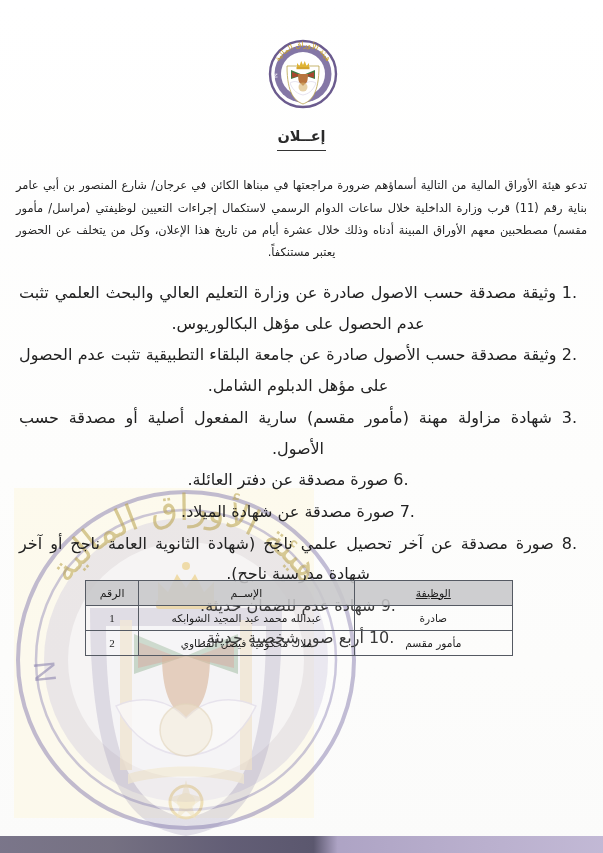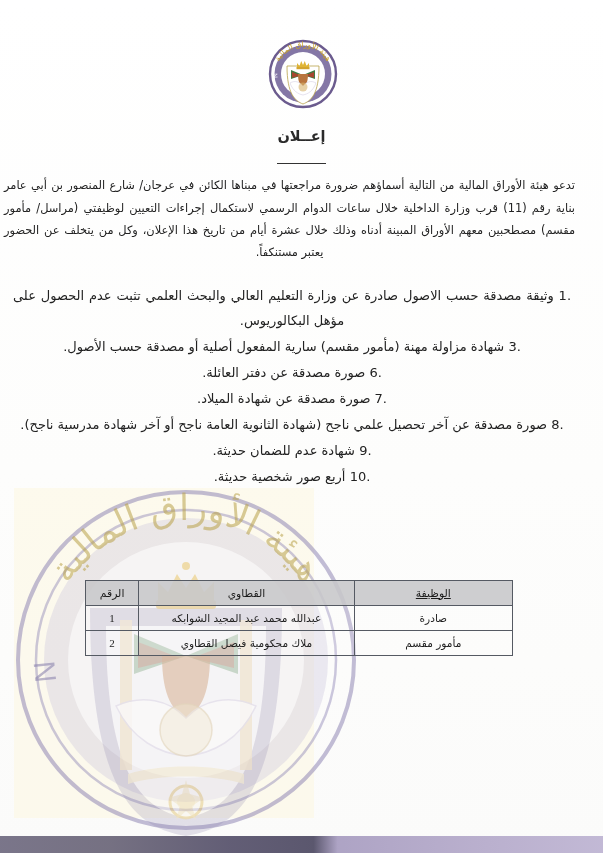--- a/index.html
+++ b/index.html
@@ -77,46 +77,46 @@
     width: 603px;
     text-align: center;
     font-family: "DejaVu Sans", sans-serif;
     font-size: 14.5px;
     font-weight: bold;
     color: #2a2a2a;
     letter-spacing: 1px;
   }
   .doc-title span {
     border-bottom: 1.3px solid #333;
-    padding-bottom: 19px;
+    padding-bottom: 6px;
   }
 
   .intro {
     position: absolute;
-    right: 28px;
+    right: 16px;
     top: 163px;
     width: 571px;
     text-align: justify;
     text-align-last: center;
     direction: rtl;
     font-size: 11.4px;
     line-height: 1.95;
     color: #222;
   }
 
   .req-list {
     position: absolute;
     right: 16px;
     top: 268px;
     width: 558px;
     direction: rtl;
-    margin: 16px;
+    margin: 10px;
     padding: 0;
     list-style: none;
-    font-size: 13px;
+    font-size: 16px;
     color: #222;
   }
   .req-list li {
     display: block;
     text-align: justify;
     text-align-last: center;
     line-height: 1.92;
     margin-bottom: 1px;
     padding-right: 0;
   }
@@ -270,20 +270,24 @@
     </div>
 
     <p class="intro">تدعو هيئة الأوراق المالية من التالية أسماؤهم ضرورة مراجعتها في مبناها الكائن في عرجان/ شارع المنصور بن أبي عامر بناية رقم (11) قرب وزارة الداخلية خلال ساعات الدوام الرسمي لاستكمال إجراءات التعيين لوظيفتي (مراسل/ مأمور مقسم) مصطحبين معهم الأوراق المبينة أدناه وذلك خلال عشرة أيام من تاريخ هذا الإعلان، وكل من يتخلف عن الحضور يعتبر مستنكفاً.</p>
 
     <ol class="req-list">
       <li>
         <span class="num">1.</span>
         <span>وثيقة مصدقة حسب الاصول صادرة عن وزارة التعليم العالي والبحث العلمي تثبت عدم الحصول على مؤهل البكالوريوس.</span>
       </li>
       <li>
+        <span class="num">2.</span>
+        <span>وثيقة مصدقة حسب الأصول صادرة عن جامعة البلقاء التطبيقية تثبت عدم الحصول على مؤهل الدبلوم الشامل.</span>
+      </li>
+      <li>
         <span class="num">3.</span>
         <span>شهادة مزاولة مهنة (مأمور مقسم) سارية المفعول أصلية أو مصدقة حسب الأصول.</span>
       </li>
       <li>
         <span class="num">6.</span>
         <span>صورة مصدقة عن دفتر العائلة.</span>
       </li>
       <li>
         <span class="num">7.</span>
         <span>صورة مصدقة عن شهادة الميلاد.</span>
@@ -299,21 +303,21 @@
       <li>
         <span class="num">10.</span>
         <span>أربع صور شخصية حديثة.</span>
       </li>
     </ol>
 
     <table id="emp-table">
       <thead>
         <tr>
           <th class="col-job">الوظيفة</th>
-          <th class="col-name">القطاوي</th>
+          <th class="col-name">الإســم</th>
           <th class="col-num">الرقم</th>
         </tr>
       </thead>
       <tbody>
         <tr>
           <td>صادرة</td>
           <td>عبدالله محمد عبد المجيد الشوابكه</td>
           <td class="cell-num">1</td>
         </tr>
         <tr>

